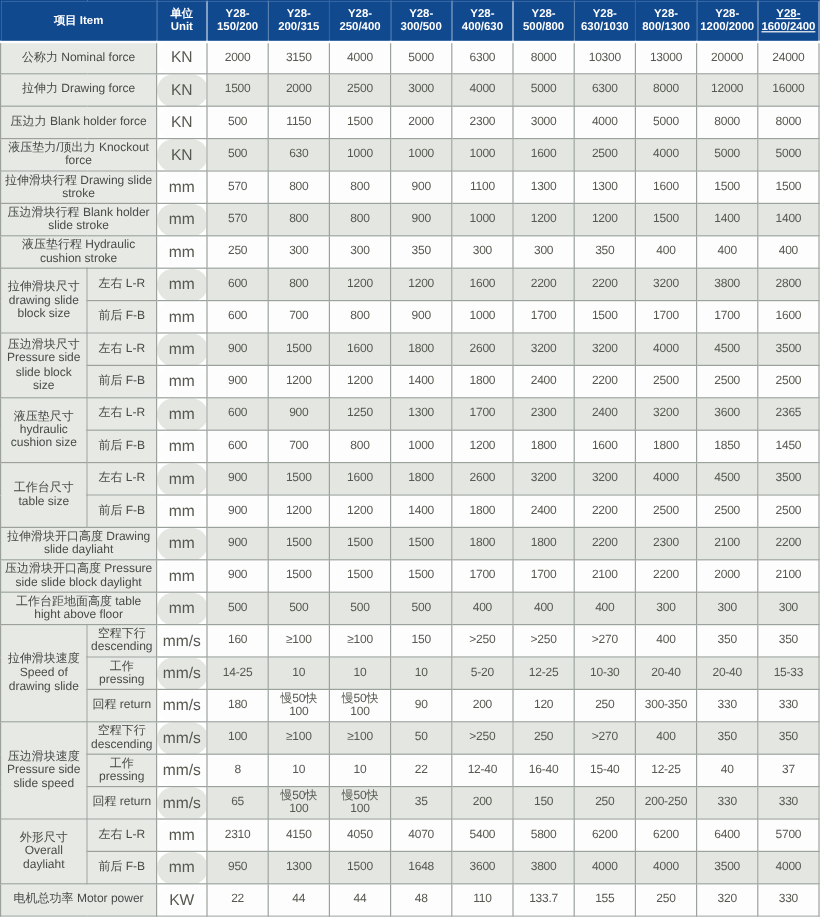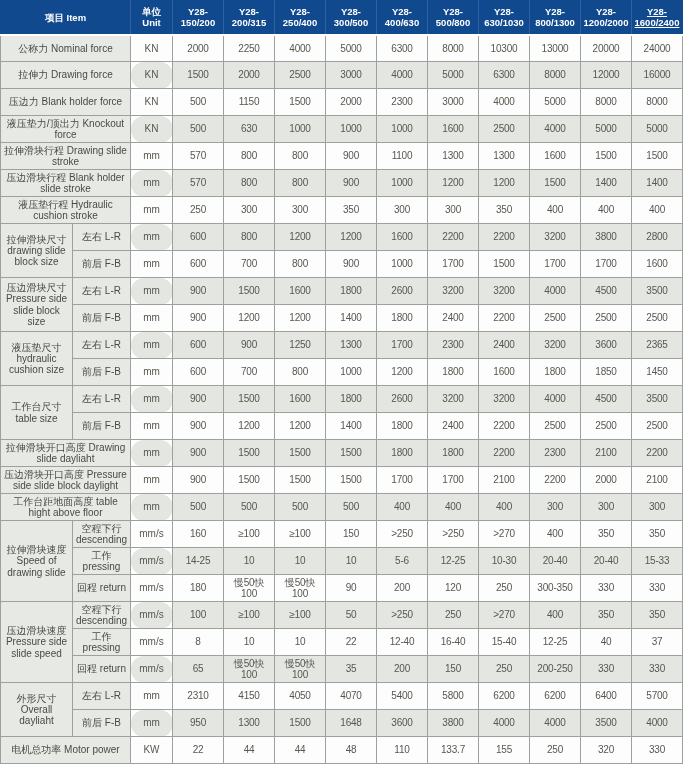--- a/index.html
+++ b/index.html
@@ -21,21 +21,21 @@
            font-size:9.5px;line-height:1.2;height:34px;
            border-color:var(--header-border);border-top-color:var(--header-bg);
            border-bottom:2px solid #ffffff;}
   thead th:first-child{border-left-color:var(--header-bg);}
   thead th:last-child{border-right-color:var(--header-bg);text-decoration:underline;}
   tbody td{height:27px;font-size:10px;line-height:1.12;color:var(--value-text);
            background:var(--row-bg);}
   tbody td.label, tbody td.group, tbody td.sub{
            background:var(--label-bg);font-size:10px;color:var(--label-text);}
   tbody tr.alt td.unit, tbody tr.alt td.value{background:var(--alt-bg);}
-  tbody td.unit{font-size:10px;border-radius:13px;}
+  tbody td.unit{font-size:13px;border-radius:13px;}
   tbody td.value{letter-spacing:-0.2px;}
 </style>
 </head>
 <body>
 
 <table>
   <colgroup>
     <col style="width:72px">
     <col style="width:58px">
     <col style="width:42px">
@@ -64,21 +64,21 @@
         <th class="model">Y28-800/1300</th>
         <th class="model">Y28-1200/2000</th>
         <th class="model">Y28-1600/2400</th>
       </tr>
   </thead>
   <tbody id="table-body">
       <tr>
         <td class="label" colspan="2">公称力 Nominal force</td>
         <td class="unit">KN</td>
         <td class="value">2000</td>
-        <td class="value">2250</td>
+        <td class="value">3150</td>
         <td class="value">4000</td>
         <td class="value">5000</td>
         <td class="value">6300</td>
         <td class="value">8000</td>
         <td class="value">10300</td>
         <td class="value">13000</td>
         <td class="value">20000</td>
         <td class="value">24000</td>
       </tr>
       <tr class="alt">
@@ -338,21 +338,21 @@
         <td class="value">350</td>
         <td class="value">350</td>
       </tr>
       <tr class="alt">
         <td class="sub">工作 pressing</td>
         <td class="unit">mm/s</td>
         <td class="value">14-25</td>
         <td class="value">10</td>
         <td class="value">10</td>
         <td class="value">10</td>
-        <td class="value">5-6</td>
+        <td class="value">5-20</td>
         <td class="value">12-25</td>
         <td class="value">10-30</td>
         <td class="value">20-40</td>
         <td class="value">20-40</td>
         <td class="value">15-33</td>
       </tr>
       <tr>
         <td class="sub">回程 return</td>
         <td class="unit">mm/s</td>
         <td class="value">180</td>

